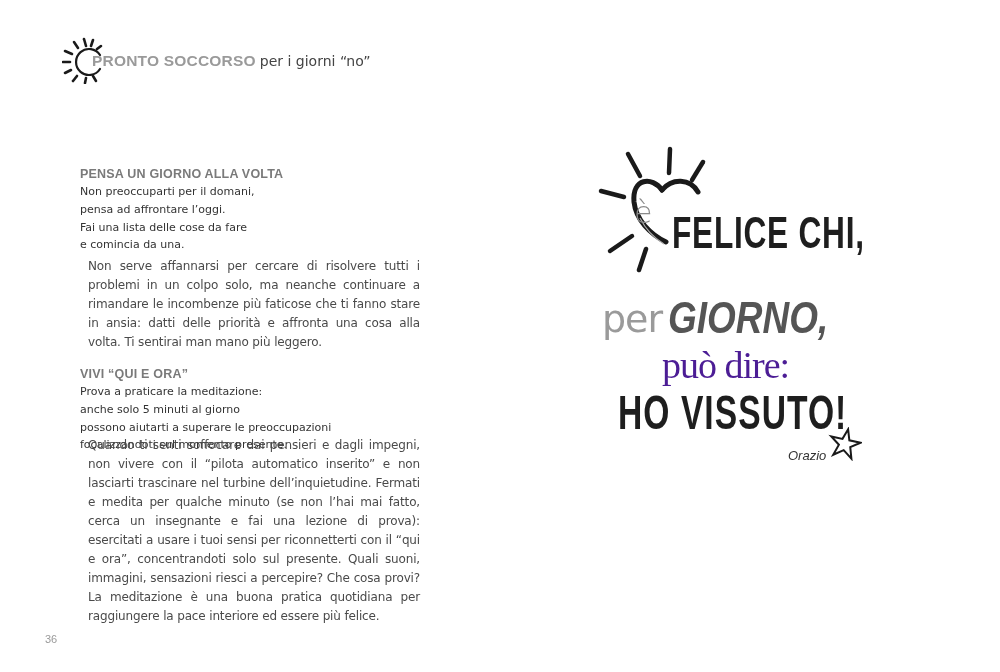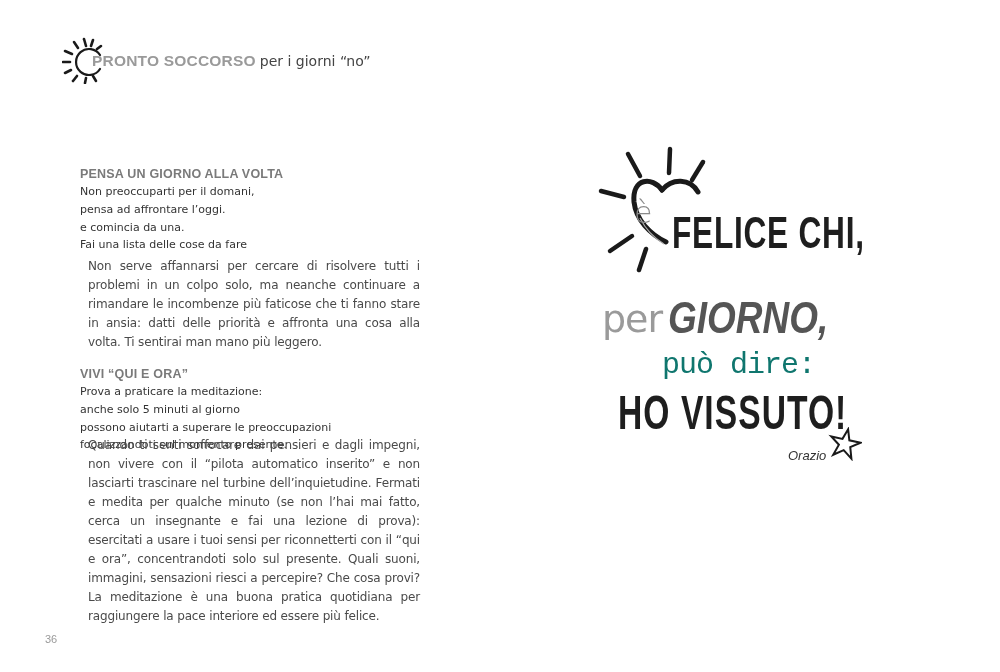--- a/index.html
+++ b/index.html
@@ -30,21 +30,21 @@
 
     
     .quote { position: absolute; left: 590px; top: 140px; width: 320px; height: 340px; }
     .quote-art { position: absolute; left: 0; top: 0; }
     .q-line { position: absolute; white-space: nowrap; }
     .q-e { left: 44px; top: 55px; font-family: "DejaVu Sans", sans-serif; font-weight: 200; font-size: 30px; color: #8a8a8a; }
     .q-felice { left: 82px; top: 68px; font-family: "Liberation Sans", sans-serif; font-weight: bold; font-size: 44px; color: #1e1e1e; letter-spacing: 1px; transform: scaleX(0.72); transform-origin: left top; line-height: 50px; }
     .q-giorno1 { left: 80px; top: 113px; font-family: "DejaVu Sans", sans-serif; font-size: 38px; color: #9a9a9a; font-weight: 200; line-height: 40px; letter-spacing: -0.5px; }
     .q-per { left: 12px; top: 158px; font-family: "DejaVu Sans", sans-serif; font-size: 38px; color: #9a9a9a; line-height: 42px; letter-spacing: -1px; }
     .q-giorno2 { left: 78px; top: 153px; font-family: "Liberation Sans", sans-serif; font-weight: bold; font-style: italic; font-size: 44px; color: #555; line-height: 50px; transform: scaleX(0.84); transform-origin: left top; }
-    .q-puo { left: 72px; top: 205px; font-family: Liberation Mono, monospace; font-size: 30px; color: #0f766e; line-height: 40px; letter-spacing: -1px; }
+    .q-puo { left: 72px; top: 205px; font-family: Liberation Serif, serif; font-size: 38px; color: #4c1d95; line-height: 40px; letter-spacing: -1px; }
     .q-vissuto { left: 28px; top: 246px; font-family: "Liberation Sans", sans-serif; font-weight: bold; font-size: 48px; color: #1e1e1e; line-height: 54px; letter-spacing: 1.5px; transform: scaleX(0.7); transform-origin: left top; }
     .q-author { left: 198px; top: 308px; font-family: "Liberation Sans", sans-serif; font-size: 13px; color: #333; font-style: italic; }
     .q-star { position: absolute; left: 238px; top: 287px; width: 34px; height: 34px; }
   </style>
 </head>
 <body>
 
 <div class="page">
 
   <div class="header">
@@ -65,22 +65,22 @@
     </svg>
     <div class="header-title">
       <span class="strong">PRONTO SOCCORSO</span><span class="light">per i giorni “no”</span>
     </div>
   </div>
 
   <div class="section-head" id="sec1-head">
     <div class="section-title">PENSA UN GIORNO ALLA VOLTA</div>
     <div class="section-lead">Non preoccuparti per il domani,</div>
     <div class="section-lead">pensa ad affrontare l’oggi.</div>
+    <div class="section-lead">Fai una lista delle cose da fare</div>
     <div class="section-lead">e comincia da una.</div>
-    <div class="section-lead">Fai una lista delle cose da fare</div>
   </div>
   <div class="section-body" id="sec1-body">Non serve affannarsi per cercare di risolvere tutti i problemi in un colpo solo, ma neanche continuare a rimandare le incombenze più faticose che ti fanno stare in ansia: datti delle priorità e affronta una cosa alla volta. Ti sentirai man mano più leggero.</div>
 
   <div class="section-head" id="sec2-head">
     <div class="section-title">VIVI “QUI E ORA”</div>
     <div class="section-lead">Prova a praticare la meditazione:</div>
     <div class="section-lead">anche solo 5 minuti al giorno</div>
     <div class="section-lead">possono aiutarti a superare le preoccupazioni</div>
     <div class="section-lead">focalizzandoti sul momento presente.</div>
   </div>

